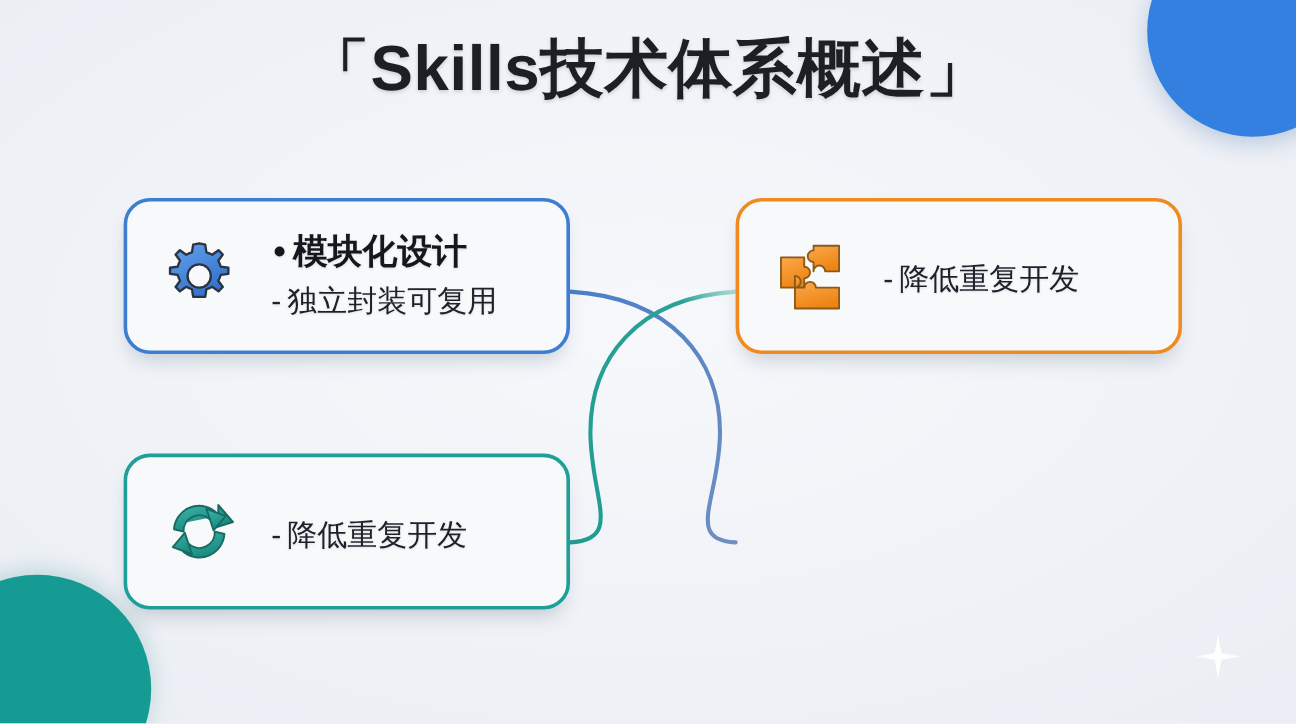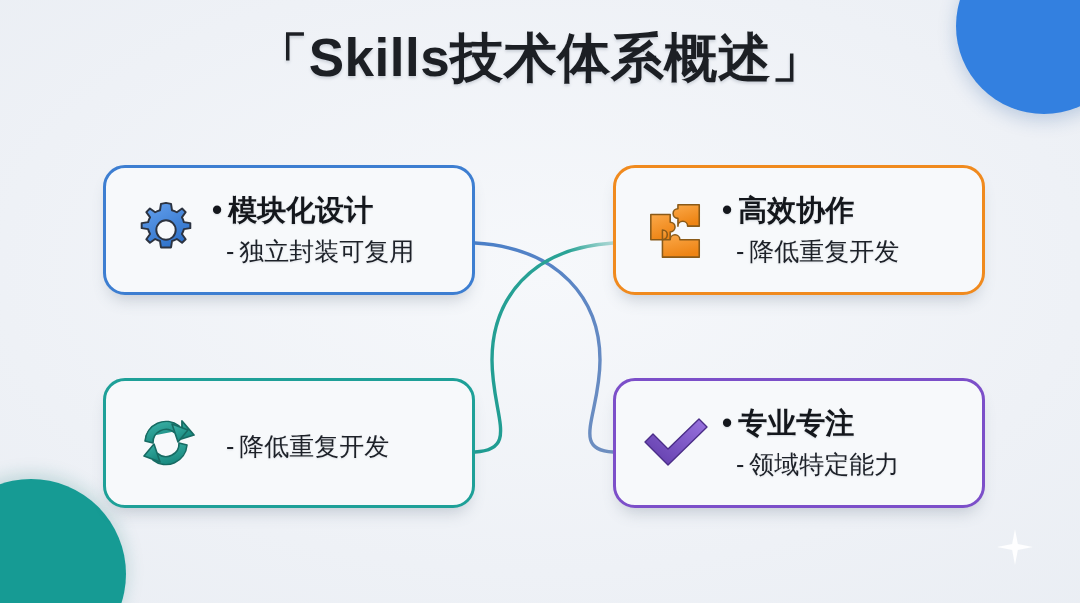--- a/index.html
+++ b/index.html
@@ -130,20 +130,21 @@
     flex: 1 1 auto;
     padding-right: 14px;
   }
   .card-title {
     font-size: 29px;
     font-weight: 700;
     color: #14171c;
     line-height: 1.2;
     white-space: nowrap;
     text-shadow: 0 1px 2px rgba(130,140,155,0.28);
+    margin-left: 16px;
   }
   .card-sub {
     font-size: 25px;
     font-weight: 400;
     color: #1d2128;
     line-height: 1.25;
     margin-top: 8px;
     padding-left: 14px;
     white-space: nowrap;
     text-shadow: 0 1px 2px rgba(130,140,155,0.22);
@@ -216,23 +217,20 @@
 
         <path d="M8 16 h20 v8 a5 5 0 0 1 0 10 v8 H8 z" fill="url(#gPuz)" stroke="#8a5a18" stroke-width="1.6" stroke-linejoin="round"></path>
 
         <path d="M36 6 h22 v22 H46 a5 5 0 0 0 -10 0 v-8 a5 5 0 0 1 0-10 z" fill="url(#gPuz)" stroke="#8a5a18" stroke-width="1.6" stroke-linejoin="round"></path>
 
         <path d="M20 42 h8 a5 5 0 0 1 10 0 h20 v18 H20 z" fill="url(#gPuz)" stroke="#8a5a18" stroke-width="1.6" stroke-linejoin="round"></path>
         <path d="M20 42 v-10 a5 5 0 0 1 0 10 z" fill="url(#gPuz)" stroke="#8a5a18" stroke-width="1.6" stroke-linejoin="round"></path>
       </svg>
     </div>
     <div class="card-text">
-      <div class="card-title">
-        <span class="bullet">•</span><span>高效协作</span>
-      </div>
       <div class="card-sub">
         <span class="dash">-</span><span>降低重复开发</span>
       </div>
     </div>
   </div>
 
   <div class="card card-3">
     <div class="card-icon">
       <svg width="64" height="64" viewBox="0 0 64 64">
         <defs>
@@ -250,35 +248,14 @@
         <path d="M26 51 L10 45 L20 33 z" fill="url(#gSync)" stroke="#176b63" stroke-width="1.6" stroke-linejoin="round"></path>
       </svg>
     </div>
     <div class="card-text">
       <div class="card-sub">
         <span class="dash">-</span><span>降低重复开发</span>
       </div>
     </div>
   </div>
 
-  <div class="card card-4">
-    <div class="card-icon">
-      <svg width="72" height="58" viewBox="0 0 72 58">
-        <defs>
-          <linearGradient id="gChk" x1="0" y1="1" x2="1" y2="0">
-            <stop offset="0%" stop-color="#5e3aa8"></stop>
-            <stop offset="100%" stop-color="#9a74e0"></stop>
-          </linearGradient>
-        </defs>
-        <path d="M5 28 L13 20 L28 35 L59 5 L67 13 L28 51 z" fill="url(#gChk)" stroke="#4b2e88" stroke-width="1.4" stroke-linejoin="round"></path>
-      </svg>
-    </div>
-    <div class="card-text">
-      <div class="card-title">
-        <span class="bullet">•</span><span>专业专注</span>
-      </div>
-      <div class="card-sub">
-        <span class="dash">-</span><span>领域特定能力</span>
-      </div>
-    </div>
-  </div>
 
 </div>
 
 </body></html>

